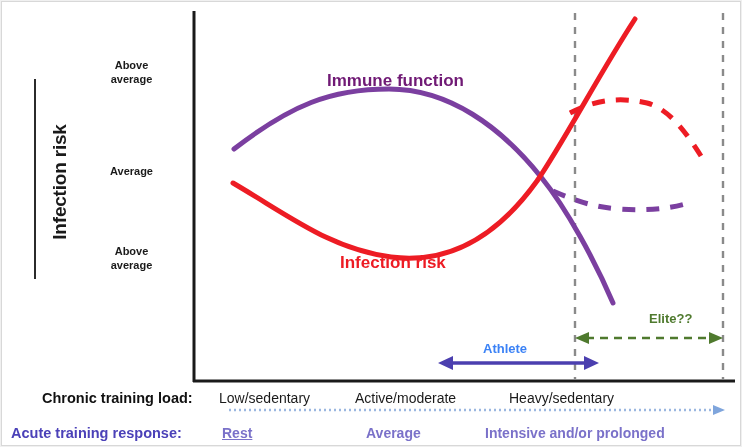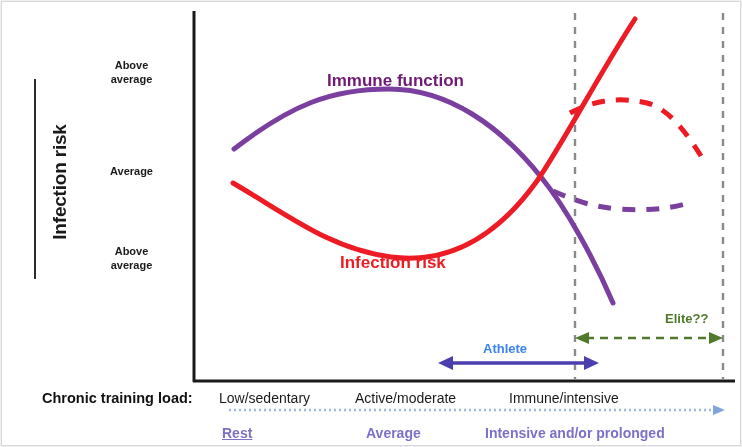--- a/index.html
+++ b/index.html
@@ -103,21 +103,20 @@
     white-space: nowrap;
   }
   .ann-elite {
     position: absolute;
     left: 648px;
     top: 310px;
     font-size: 13px;
     font-weight: bold;
     color: #4F7A2E;
     white-space: nowrap;
-    margin-left: 16px;
   }
 
   .axis-rows {
     position: absolute;
     left: 0;
     top: 386px;
     width: 716px;
     height: 58px;
   }
   .row {
@@ -220,24 +219,25 @@
 
   <div class="ann-athlete">Athlete</div>
   <div class="ann-elite">Elite??</div>
 
   <div class="axis-rows">
 
     <div class="row">
       <div class="row-title chronic">Chronic training load:</div>
       <div class="cell chronic c-act">Active/moderate</div>
       <div class="cell chronic c-low">Low/sedentary</div>
-      <div class="cell chronic c-heavy">Immune/intensive</div>
+      <div class="cell chronic c-heavy">Heavy/sedentary</div>
     </div>
 
     <div class="row" style="margin-top:10px;">
+      <div class="row-title acute">Acute training response:</div>
       <div class="cell acute a-rest">Rest</div>
       <div class="cell acute a-mod">Average</div>
       <div class="cell acute a-int">Intensive and/or prolonged</div>
     </div>
 
   </div>
 
 </div>
 
 </body></html>

